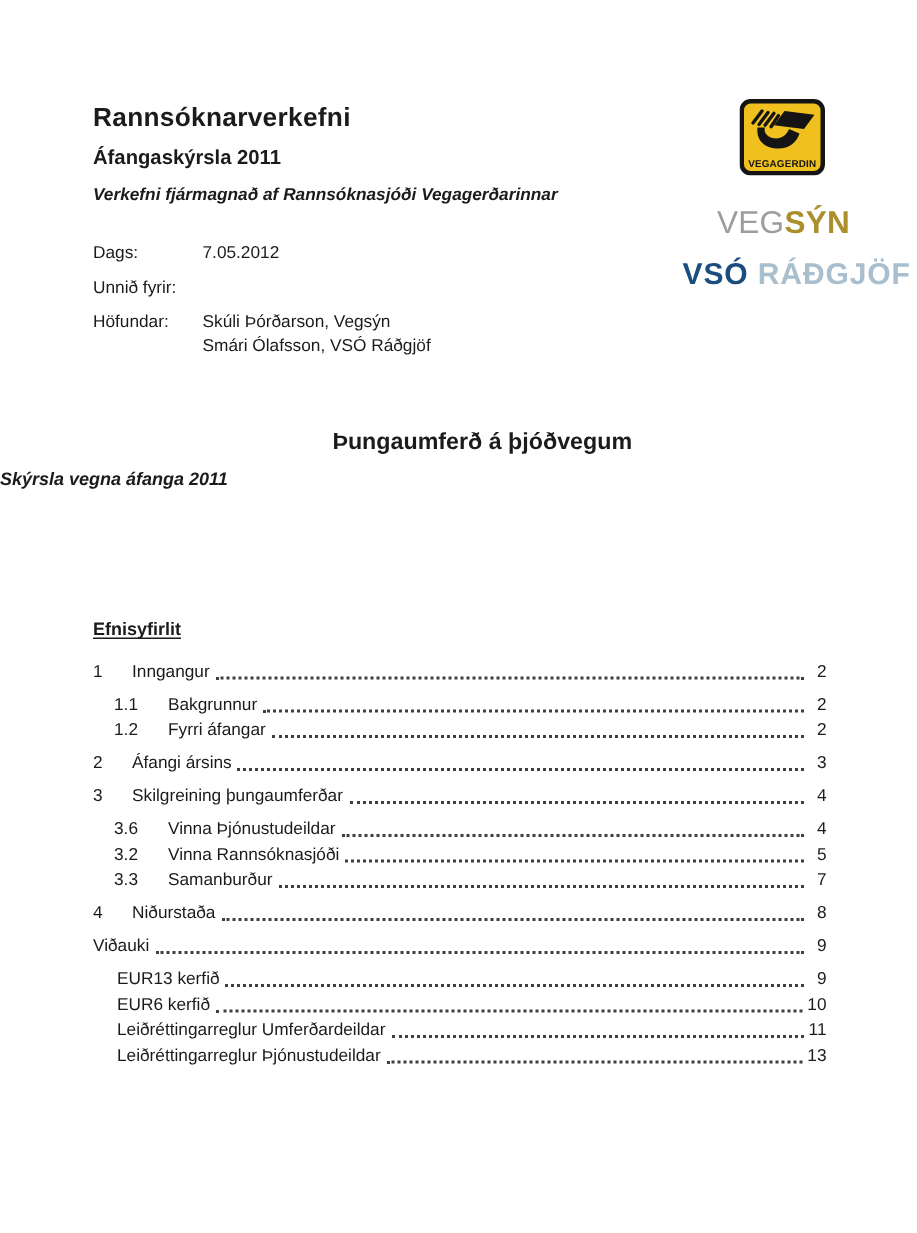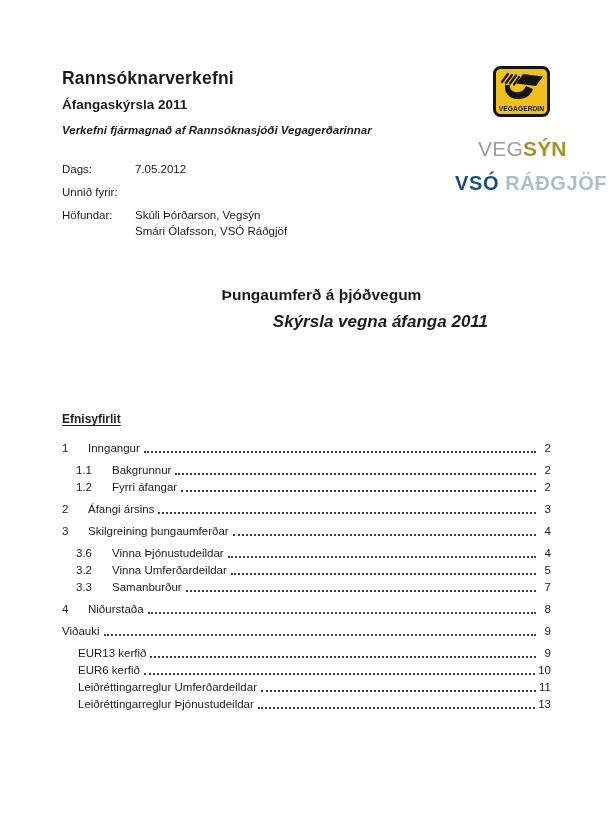--- a/index.html
+++ b/index.html
@@ -25,21 +25,21 @@
   svg text{font-family:"Liberation Sans","DejaVu Sans",sans-serif;}
   .logo-vegsyn{left:478px;top:138px;font-size:21px;line-height:21px;letter-spacing:.2px;}
   .vegsyn-1{color:#9d9d9d;}
   .vegsyn-2{color:#ab8f2d;font-weight:bold;}
   .logo-vso{left:455px;top:173px;font-size:20px;line-height:20px;font-weight:bold;letter-spacing:.6px;}
   .vso-1{color:#1b4d7f;}
   .vso-2{color:#a9bfce;}
 
   
   .doc-title{left:0;top:286px;width:611px;text-align:center;font-size:15.5px;font-weight:bold;padding-left:16px;}
-  .doc-sub{left:0;top:312px;width:488px;text-align:right;font-size:17px;font-weight:bold;font-style:italic;}
+  .doc-sub{left:0;top:312px;width:488px;text-align:left;font-size:12px;font-weight:bold;font-style:italic;}
 
   
   .toc-head{left:62px;top:412px;font-size:12px;font-weight:bold;text-decoration:underline;text-underline-offset:2px;}
   .toc{left:62px;top:434px;width:489px;font-size:11.5px;line-height:15px;}
   .toc-row{display:flex;align-items:flex-end;white-space:nowrap;}
   .gap-big{margin-top:7px;}
   .gap-sm{margin-top:2px;}
   .toc-row .num{flex-shrink:0;}
   .lvl1 .num{width:26px;}
   .lvl2{padding-left:14px;}
@@ -127,21 +127,21 @@
     <span class="pg">4</span>
   </div>
     <div class="toc-row lvl2 gap-big">
     <span class="num">3.6</span>
     <span class="lbl">Vinna Þjónustudeildar</span>
     <span class="lead"></span>
     <span class="pg">4</span>
   </div>
     <div class="toc-row lvl2 gap-sm">
     <span class="num">3.2</span>
-    <span class="lbl">Vinna Umferðardeildar</span>
+    <span class="lbl">Vinna Rannsóknasjóði</span>
     <span class="lead"></span>
     <span class="pg">5</span>
   </div>
     <div class="toc-row lvl2 gap-sm">
     <span class="num">3.3</span>
     <span class="lbl">Samanburður</span>
     <span class="lead"></span>
     <span class="pg">7</span>
   </div>
     <div class="toc-row lvl1 gap-big">

